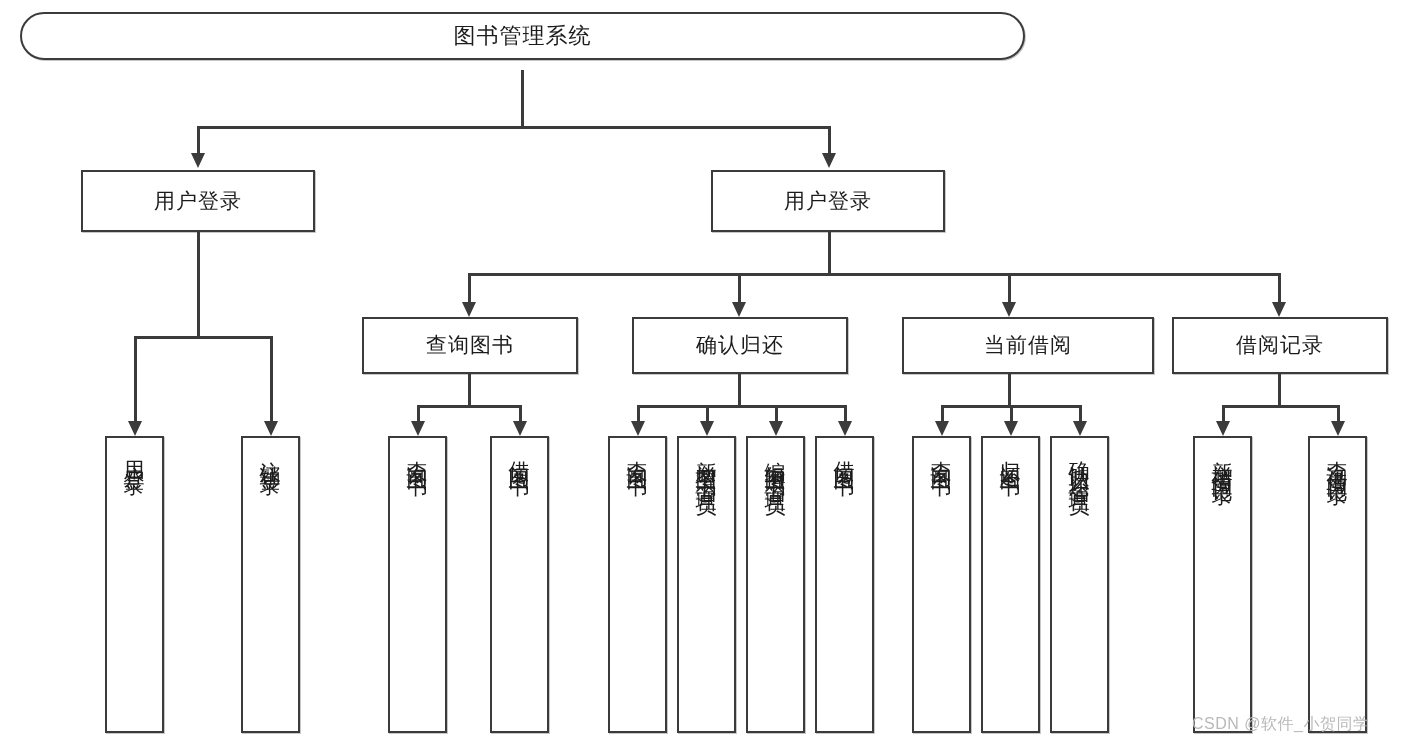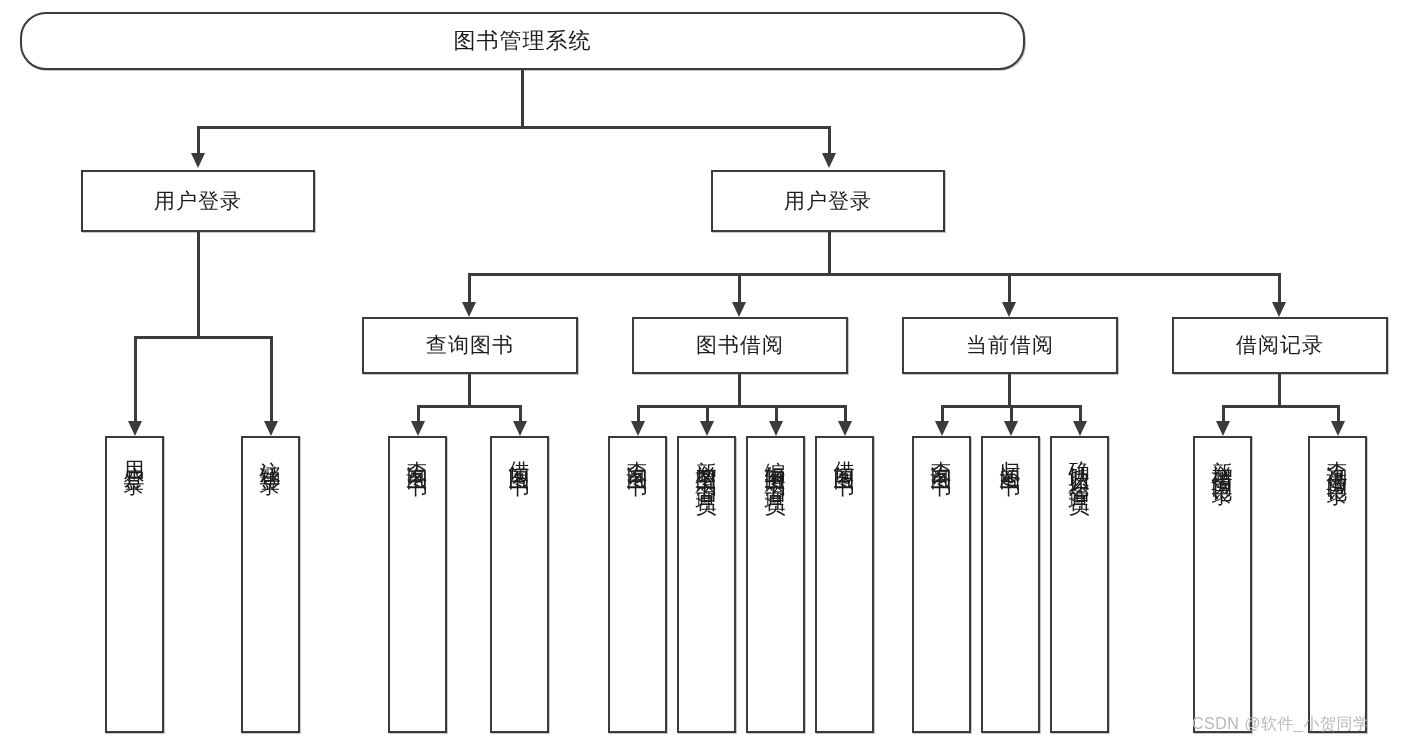--- a/index.html
+++ b/index.html
@@ -75,21 +75,21 @@
     white-space:nowrap;
     letter-spacing:.5px;
     user-select:none;
   }
 </style>
 </head>
 <body>
 
 <div id="canvas">
 
-  <div class="node root h" style="left:20px;top:12px;width:1005px;height:58px;border-radius:26px;">
+  <div class="node root h" style="left:20px;top:12px;width:1005px;height:48px;border-radius:26px;">
     <span class="label">图书管理系统</span>
   </div>
 
   <div class="ln v" style="left:521px;top:70px;height:56px;"></div>
   <div class="ln h" style="left:197px;top:126px;width:633px;"></div>
   <div class="ln v" style="left:197px;top:126px;height:27px;"></div>
   <div class="arrow" style="left:191px;top:153px;"></div>
   <div class="ln v" style="left:828px;top:126px;height:27px;"></div>
   <div class="arrow" style="left:822px;top:153px;"></div>
 
@@ -115,23 +115,23 @@
   <div class="arrow" style="left:732px;top:302px;"></div>
   <div class="ln v" style="left:1008px;top:273px;height:29px;"></div>
   <div class="arrow" style="left:1002px;top:302px;"></div>
   <div class="ln v" style="left:1278px;top:273px;height:29px;"></div>
   <div class="arrow" style="left:1272px;top:302px;"></div>
 
   <div class="node h" style="left:362px;top:317px;width:216px;height:57px;">
     <span class="label">查询图书</span>
   </div>
   <div class="node h" style="left:632px;top:317px;width:216px;height:57px;">
-    <span class="label">图书借阅</span>
-  </div>
-  <div class="node h" style="left:902px;top:317px;width:216px;height:57px;">
+    <span class="label">确认归还</span>
+  </div>
+  <div class="node h" style="left:902px;top:317px;width:252px;height:57px;">
     <span class="label">当前借阅</span>
   </div>
   <div class="node h" style="left:1172px;top:317px;width:216px;height:57px;">
     <span class="label">借阅记录</span>
   </div>
 
   <div class="ln v" style="left:468px;top:374px;height:31px;"></div>
   <div class="ln h" style="left:417px;top:405px;width:105px;"></div>
   <div class="ln v" style="left:417px;top:405px;height:16px;"></div>
   <div class="arrow" style="left:411px;top:421px;"></div>

